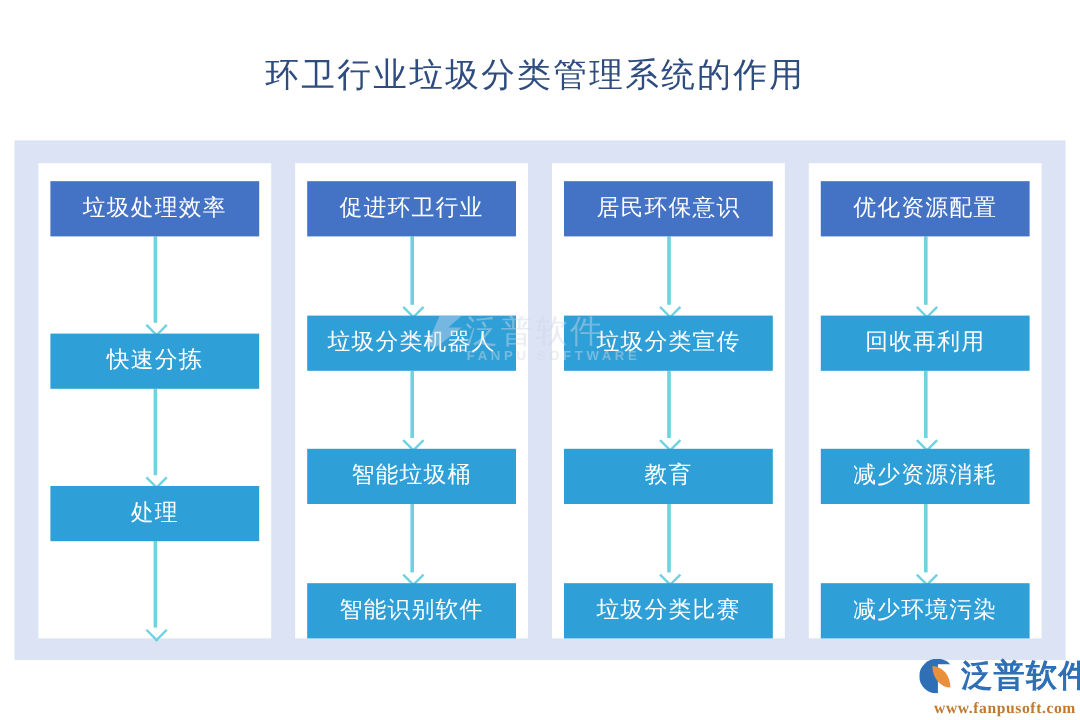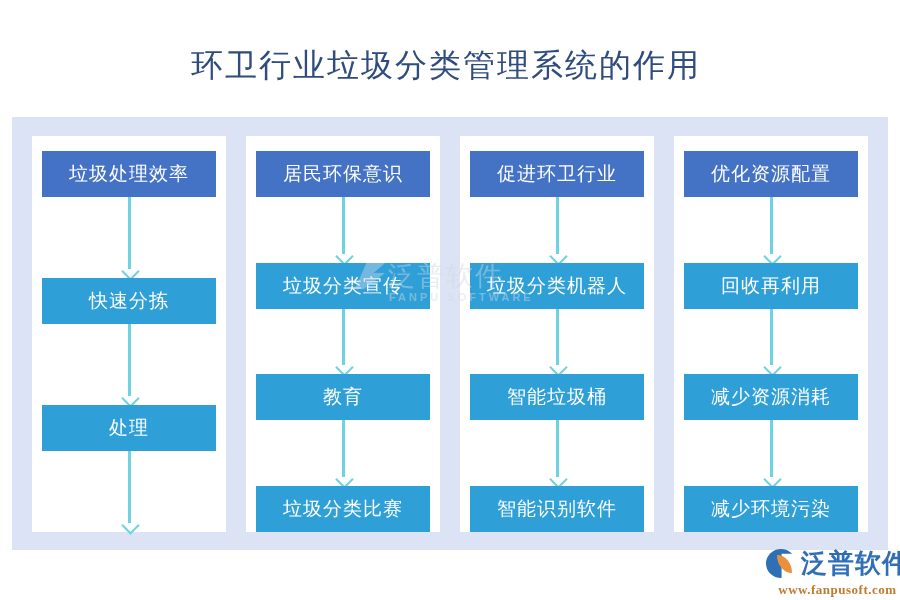--- a/index.html
+++ b/index.html
@@ -16,21 +16,21 @@
   }
 
   
   .page-title {
     position: absolute;
     left: 0;
     top: 44px;
     width: 892px;
     text-align: center;
     font-family: "Liberation Serif", "DejaVu Serif", serif;
-    font-size: 32px;
+    font-size: 28px;
     letter-spacing: 2px;
     color: #2f4c7e;
     font-weight: 400;
     white-space: nowrap;
   }
 
   
   .frame {
     position: absolute;
     left: 12px;
@@ -224,55 +224,55 @@
         <div class="head-arrow"></div>
       </div>
       <div class="node step">处理</div>
       <div class="connector">
         <div class="shaft"></div>
         <div class="head-arrow"></div>
       </div>
     </div>
 
     <div class="column">
+      <div class="node head">促进环卫行业</div>
+      <div class="connector">
+        <div class="shaft"></div>
+        <div class="head-arrow"></div>
+      </div>
+      <div class="node step">垃圾分类机器人</div>
+      <div class="connector">
+        <div class="shaft"></div>
+        <div class="head-arrow"></div>
+      </div>
+      <div class="node step">智能垃圾桶</div>
+      <div class="connector">
+        <div class="shaft"></div>
+        <div class="head-arrow"></div>
+      </div>
+      <div class="node step">智能识别软件</div>
+    </div>
+
+    <div class="column">
       <div class="node head">居民环保意识</div>
       <div class="connector">
         <div class="shaft"></div>
         <div class="head-arrow"></div>
       </div>
       <div class="node step">垃圾分类宣传</div>
       <div class="connector">
         <div class="shaft"></div>
         <div class="head-arrow"></div>
       </div>
       <div class="node step">教育</div>
       <div class="connector">
         <div class="shaft"></div>
         <div class="head-arrow"></div>
       </div>
       <div class="node step">垃圾分类比赛</div>
-    </div>
-
-    <div class="column">
-      <div class="node head">促进环卫行业</div>
-      <div class="connector">
-        <div class="shaft"></div>
-        <div class="head-arrow"></div>
-      </div>
-      <div class="node step">垃圾分类机器人</div>
-      <div class="connector">
-        <div class="shaft"></div>
-        <div class="head-arrow"></div>
-      </div>
-      <div class="node step">智能垃圾桶</div>
-      <div class="connector">
-        <div class="shaft"></div>
-        <div class="head-arrow"></div>
-      </div>
-      <div class="node step">智能识别软件</div>
     </div>
 
     <div class="column">
       <div class="node head">优化资源配置</div>
       <div class="connector">
         <div class="shaft"></div>
         <div class="head-arrow"></div>
       </div>
       <div class="node step">回收再利用</div>
       <div class="connector">

